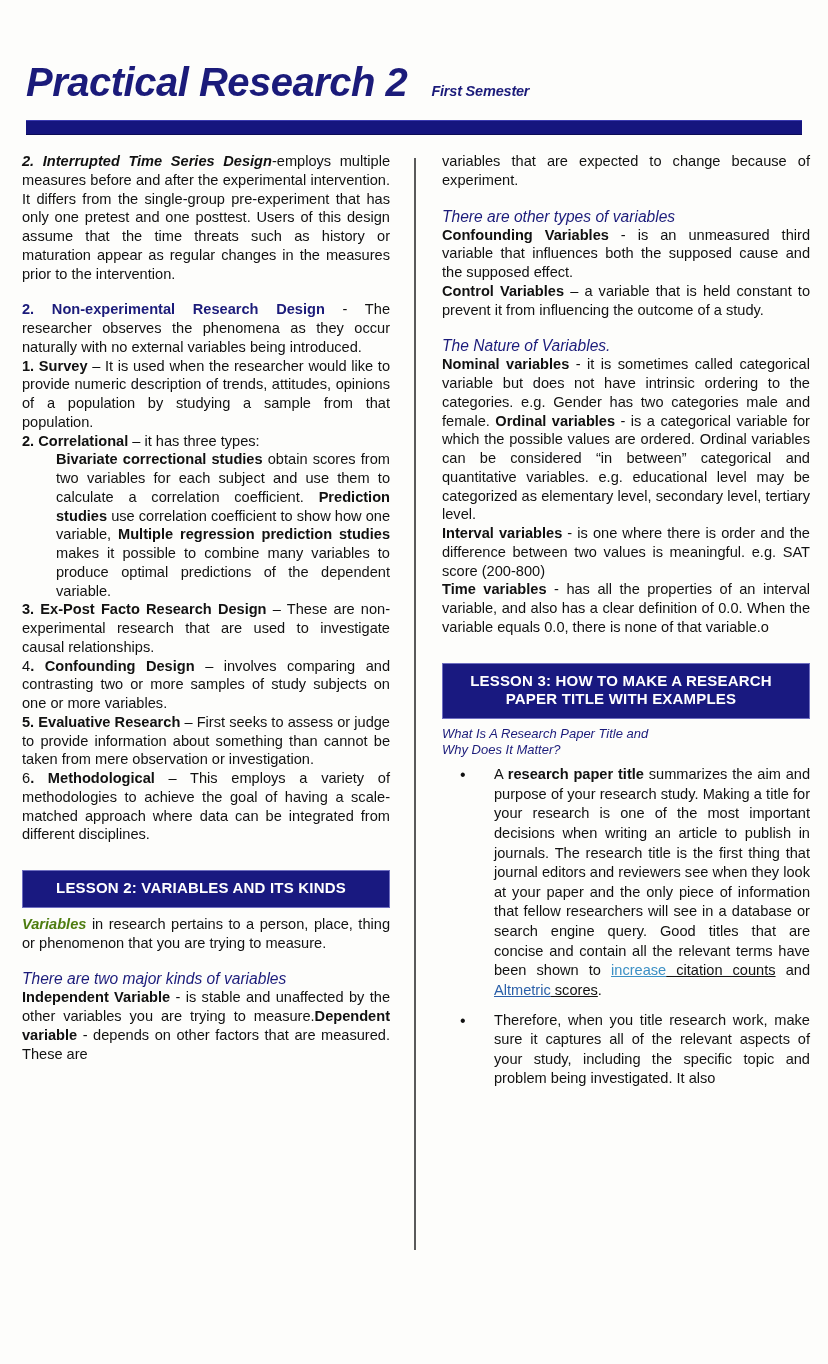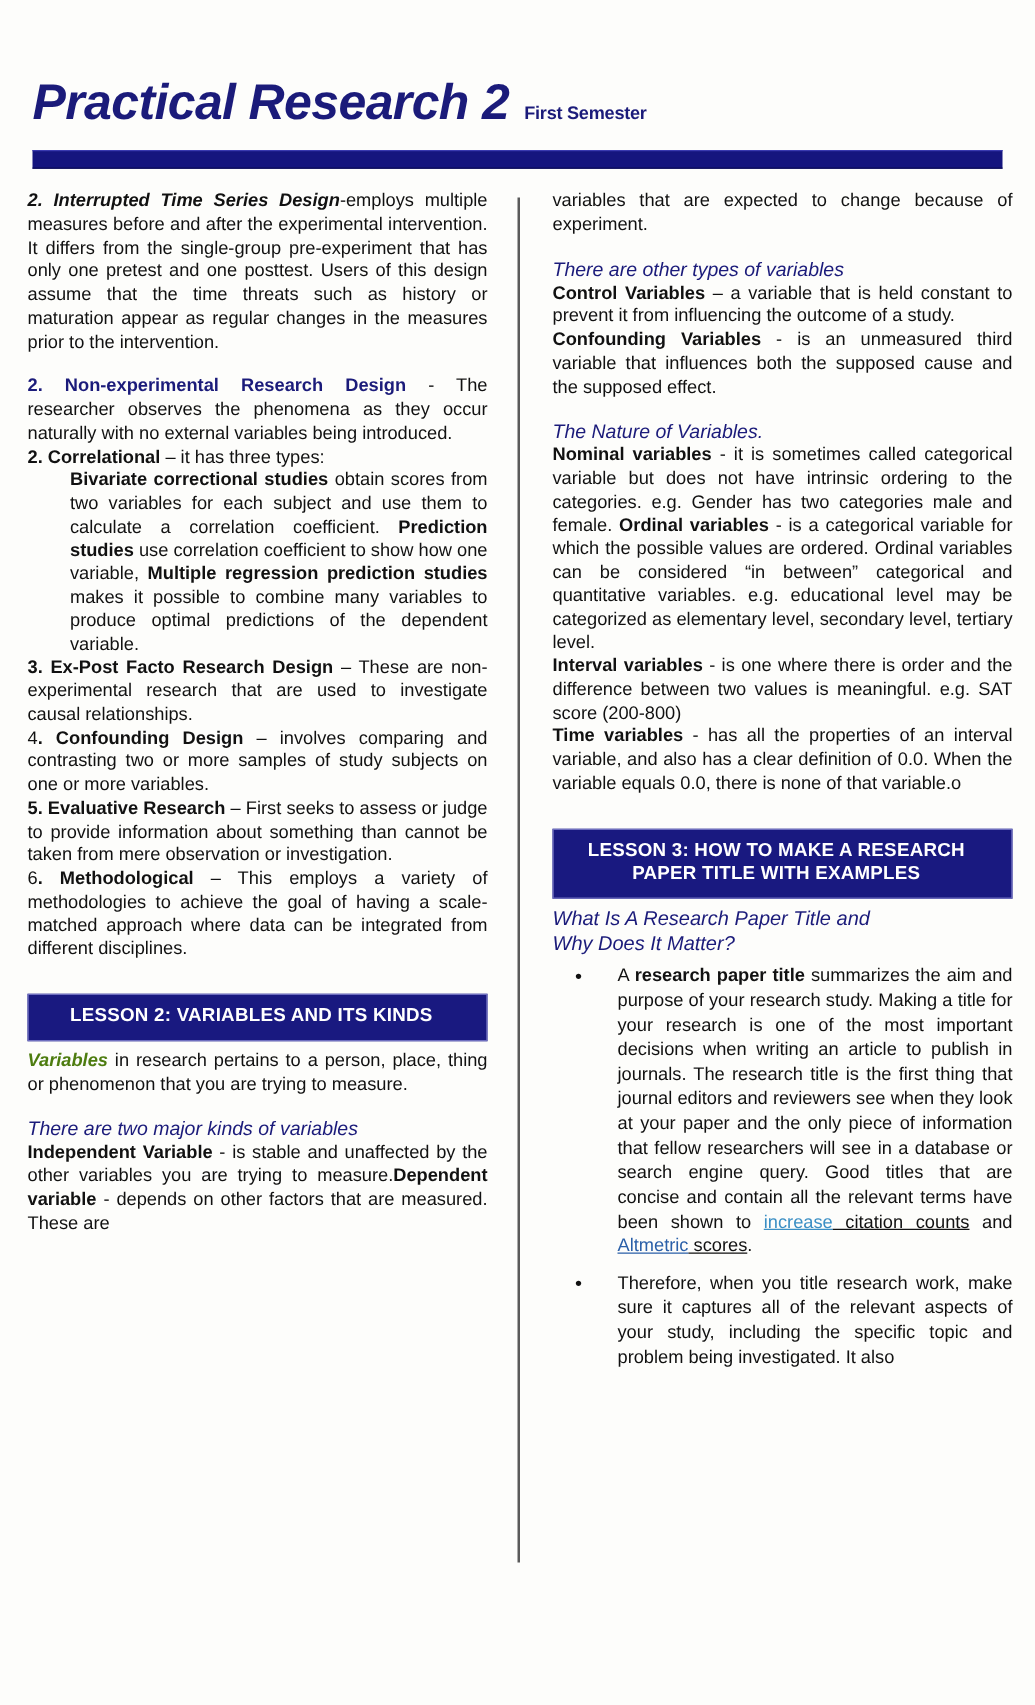--- a/index.html
+++ b/index.html
@@ -21,34 +21,35 @@
   .masthead {
     position: absolute;
     left: 26px;
     top: 62px;
     width: 776px;
     height: 78px;
   }
   .masthead-line {
     display: flex;
     align-items: baseline;
-    gap: 12px;
+    gap: 24px;
     white-space: nowrap;
   }
   .masthead-title {
     font-size: 40px;
     font-weight: bold;
     font-style: italic;
     color: #1b1b7a;
     letter-spacing: -0.5px;
     line-height: 1;
   }
   .masthead-sub {
     font-size: 14.5px;
     font-weight: bold;
+    font-style: italic;
     color: #1b1b7a;
     letter-spacing: -0.2px;
   }
   .masthead-rule {
     position: absolute;
     left: 0;
     top: 58px;
     width: 776px;
     height: 15px;
     background: #15157e;
@@ -196,20 +197,23 @@
         <b><i><span>2. Interrupted Time Series Design</span></i></b><span>-employs multiple measures before and after the experimental intervention. It differs from the single-group pre-experiment that has only one pretest and one posttest. Users of this design assume that the time threats such as history or maturation appear as regular changes in the measures prior to the intervention.</span>
       </p>
 
       <div class="gap-md"></div>
 
       <p class="body">
         <span class="heading-blue">2. Non-experimental Research Design</span><span> - The researcher observes the phenomena as they occur naturally with no external variables being introduced.</span>
       </p>
 
 
+      <p class="body">
+        <b><span>1. Survey</span></b><span> – It is used when the researcher would like to provide numeric description of trends, attitudes, opinions of a population by studying a sample from that population.</span>
+      </p>
 
       <p class="body">
         <b><span>2. Correlational</span></b><span> – it has three types:</span>
       </p>
 
       <p class="body indent">
         <b><span>Bivariate correctional studies</span></b><span> obtain scores from two variables for each subject and use them to calculate a correlation coefficient. </span><b><span>Prediction studies</span></b><span> use correlation coefficient to show how one variable, </span><b><span>Multiple regression prediction studies</span></b><span> makes it possible to combine many variables to produce optimal predictions of the dependent variable.</span>
       </p>
 
       <p class="body">
@@ -250,25 +254,25 @@
 
     <div class="col col-right">
 
       <p class="body">variables that are expected to change because of experiment.</p>
 
       <div class="gap-md"></div>
 
       <div class="heading-ital">There are other types of variables</div>
 
       <p class="body">
+        <b><span>Confounding Variables</span></b><span> - is an unmeasured third variable that influences both the supposed cause and the supposed effect.</span>
+      </p>
+
+      <p class="body">
         <b><span>Control Variables</span></b><span> – a variable that is held constant to prevent it from influencing the outcome of a study.</span>
-      </p>
-
-      <p class="body">
-        <b><span>Confounding Variables</span></b><span> - is an unmeasured third variable that influences both the supposed cause and the supposed effect.</span>
       </p>
 
       <div class="gap-md"></div>
 
       <div class="heading-ital">The Nature of Variables.</div>
 
       <p class="body">
         <b><span>Nominal variables</span></b><span> - it is sometimes called categorical variable but does not have intrinsic ordering to the categories. e.g. Gender has two categories male and female. </span><b><span>Ordinal variables</span></b><span> - is a categorical variable for which the possible values are ordered. Ordinal variables can be considered “in between” categorical and quantitative variables. e.g. educational level may be categorized as elementary level, secondary level, tertiary level.</span>
       </p>
 
@@ -282,21 +286,21 @@
 
       <div class="gap-lg"></div>
 
       <div class="banner">
         <span>LESSON 3: HOW TO MAKE A RESEARCH</span><br>
         <span>PAPER TITLE WITH EXAMPLES</span>
       </div>
 
       <div class="gap-sm"></div>
 
-      <div class="heading-ital" style="font-size:16px; text-align:justify;">
+      <div class="heading-ital" style="font-size:13px; text-align:justify;">
         <span>What Is A Research Paper Title and</span><br>
         <span>Why Does It Matter?</span>
       </div>
 
       <div class="gap-sm"></div>
 
       <ul class="bullets">
         <li>
           <span>A </span><b><span>research paper title</span></b><span> summarizes the aim and purpose of your research study. Making a title for your research is one of the most important decisions when writing an article to publish in journals. The research title is the first thing that journal editors and reviewers see when they look at your paper and the only piece of information that fellow researchers will see in a database or search engine query. Good titles that are concise and contain all the relevant terms have been shown to </span><a class="link-light" href="#"><span>increase</span></a><span class="u-dark"> citation counts</span><span> and </span><a class="link-dark" href="#"><span>Altmetric</span></a><span class="u-dark"> scores</span><span>.</span>
         </li>

